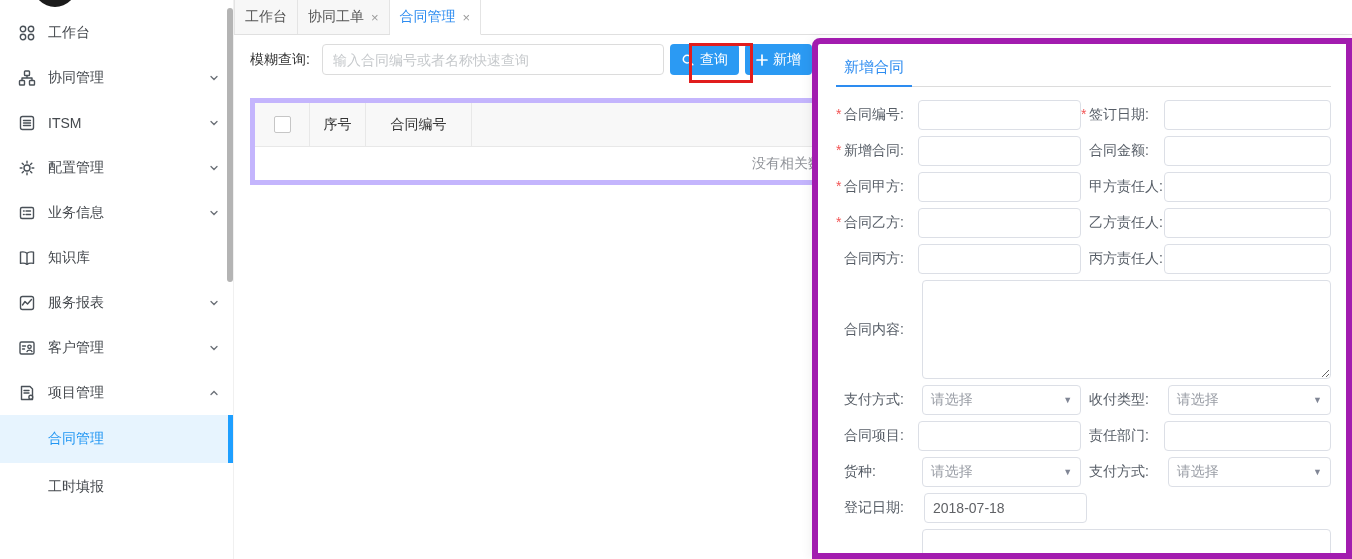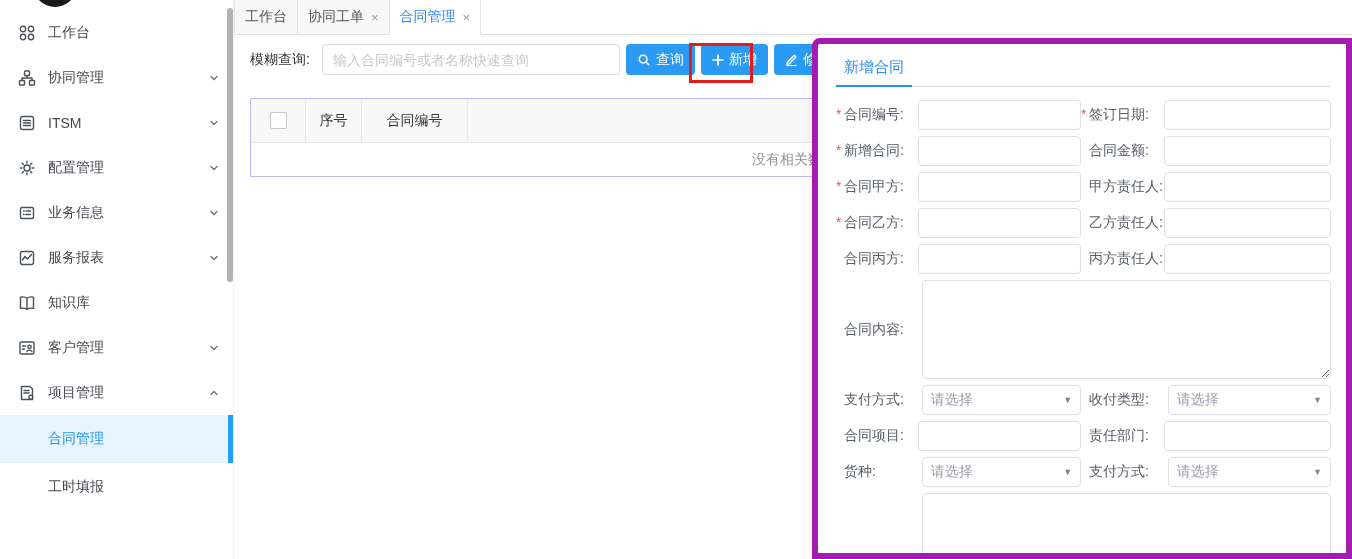--- a/index.html
+++ b/index.html
@@ -31,29 +31,29 @@
   .main { position:absolute; left:234px; top:0; right:0; bottom:0; background:#fff; }
   .tabbar { height:35px; display:flex; border-bottom:1px solid #e0e0e0; background:#fff; }
   .tab { display:flex; align-items:center; gap:7px; padding:0 10px; font-size:14px;
     color:#555; background:#f7f7f7; border-right:1px solid #e4e4e4; cursor:pointer; }
   .tab:first-child { border-left:1px solid #e4e4e4; }
   .tab.active { background:#fff; color:#2d8cf0; margin-bottom:-1px; border-bottom:1px solid #fff; }
   .tab .close { color:#9b9b9b; font-size:13px; line-height:1; }
 
   .toolbar { display:flex; align-items:center; margin:9px 0 0 16px; }
   .toolbar .t-lbl { font-size:14px; color:#333; width:72px; }
-  .search-input { width:298px; height:31px; border:1px solid #dcdcdc; border-radius:4px;
+  .search-input { width:342px; height:31px; border:1px solid #dcdcdc; border-radius:4px;
     padding:0 10px; font-size:14px; color:#333; outline:none;
     font-family:"Liberation Sans",sans-serif; }
   .search-input::placeholder { color:#c6c9cc; }
   .btn { height:31px; border:none; border-radius:4px; background:#2b9af3; color:#fff;
     font-size:14px; display:inline-flex; align-items:center; gap:5px; padding:0 11px;
     margin-left:6px; cursor:pointer; font-family:"Liberation Sans",sans-serif; }
 
-  .grid { margin:23px 0 0 16px; width:1088px; border:1px solid #c4b5fd; }
+  .grid { margin:23px 0 0 16px; width:1088px; border:5px solid #c4b5fd; }
   .g-head { display:flex; height:44px; background:#f8f8f8; border-bottom:1px solid #e8e8e8; }
   .g-cell { display:flex; align-items:center; justify-content:center; font-size:14px;
     color:#333; border-right:1px solid #e8e8e8; }
   .g-cell.c1 { width:55px; } .g-cell.c2 { width:56px; } .g-cell.c3 { width:106px; }
   .g-cell.c4 { flex:1; border-right:none; }
   .g-check { width:17px; height:17px; border:1px solid #c6c6c6; border-radius:2px;
     background:#fff; cursor:pointer; }
   .g-empty { height:33px; display:flex; align-items:center; justify-content:center;
     font-size:14px; color:#909399; }
 
@@ -165,41 +165,41 @@
     <span class="s-lbl">业务信息</span>
     <span class="chev">
       <svg width="10" height="10" viewBox="0 0 10 10" fill="none" stroke="#6b7077" stroke-width="1.3" stroke-linecap="round">
           <polyline points="2,3.5 5,6.5 8,3.5"></polyline>
         </svg>
       </span>
   </div>
 
   <div class="side-item">
     <span class="s-icon">
+      <svg width="18" height="18" viewBox="0 0 18 18" fill="none" stroke="#4a5158" stroke-width="1.4" stroke-linejoin="round">
+        <path d="M9 4.2 C7.5 2.9 5 2.6 2.5 3.1 V14.4 C5 13.9 7.5 14.2 9 15.4 C10.5 14.2 13 13.9 15.5 14.4 V3.1 C13 2.6 10.5 2.9 9 4.2 Z"></path>
+        <path d="M9 4.2 V15.4"></path>
+      </svg>
+      </span>
+    <span class="s-lbl">知识库</span>
+  </div>
+
+  <div class="side-item">
+    <span class="s-icon">
       <svg width="18" height="18" viewBox="0 0 18 18" fill="none" stroke="#4a5158" stroke-width="1.4" stroke-linecap="round" stroke-linejoin="round">
         <rect x="2.5" y="2.5" width="13" height="13" rx="2"></rect>
         <polyline points="4.5,11 7,7.5 9.5,10 13.5,5.5"></polyline>
       </svg>
       </span>
     <span class="s-lbl">服务报表</span>
     <span class="chev">
       <svg width="10" height="10" viewBox="0 0 10 10" fill="none" stroke="#6b7077" stroke-width="1.3" stroke-linecap="round">
           <polyline points="2,3.5 5,6.5 8,3.5"></polyline>
         </svg>
       </span>
-  </div>
-
-  <div class="side-item">
-    <span class="s-icon">
-      <svg width="18" height="18" viewBox="0 0 18 18" fill="none" stroke="#4a5158" stroke-width="1.4" stroke-linejoin="round">
-        <path d="M9 4.2 C7.5 2.9 5 2.6 2.5 3.1 V14.4 C5 13.9 7.5 14.2 9 15.4 C10.5 14.2 13 13.9 15.5 14.4 V3.1 C13 2.6 10.5 2.9 9 4.2 Z"></path>
-        <path d="M9 4.2 V15.4"></path>
-      </svg>
-      </span>
-    <span class="s-lbl">知识库</span>
   </div>
 
   <div class="side-item">
     <span class="s-icon">
       <svg width="18" height="18" viewBox="0 0 18 18" fill="none" stroke="#4a5158" stroke-width="1.4" stroke-linecap="round">
         <rect x="2" y="3" width="14" height="12" rx="1.5"></rect>
         <path d="M4.5 7 H7.5 M4.5 10 H6.5"></path>
         <circle cx="11.5" cy="7.8" r="1.7"></circle>
         <path d="M9 12.6 C9.5 10.6 13.5 10.6 14 12.6"></path>
       </svg>
@@ -424,20 +424,27 @@
       <span class="flabel flabel2">
           <span class="req"></span>
           <span>支付方式:</span>
         </span>
       <div class="fselect w2">
         <span class="sel-txt">请选择</span>
         <span class="arrow">▼</span>
       </div>
     </div>
 
+    <div class="frow">
+      <span class="flabel">
+          <span class="req"></span>
+          <span>登记日期:</span>
+        </span>
+      <input class="finput" value="2018-07-18" style="">
+    </div>
 
     <div class="frow" style="margin-bottom:0;align-items:flex-start;">
       <span class="flabel">
           <span class="req"></span>
           <span></span>
         </span>
       <textarea class="ftextarea bottom" style=""></textarea>
     </div>
 
   </div>

